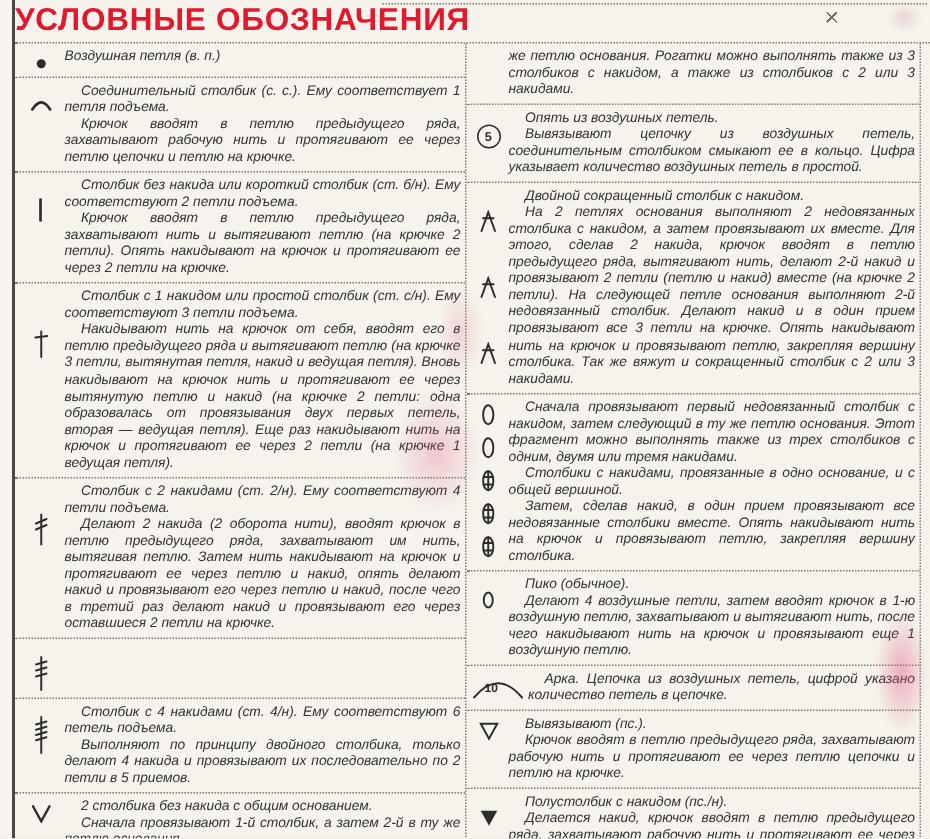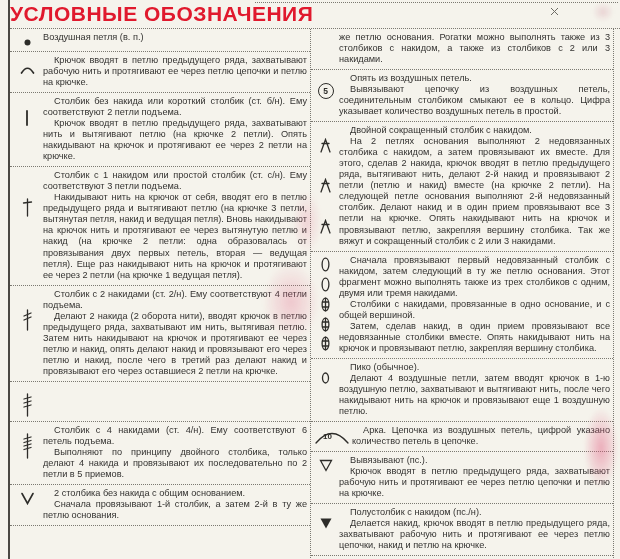--- a/index.html
+++ b/index.html
@@ -63,20 +63,21 @@
   .col-right .sym{flex:0 0 27px;}
   .sym.spread{justify-content:space-around;}
   .sym.wide{flex:0 0 40px;}
   .txt{flex:1;min-width:0;}
   .txt p{
     margin:0;
     font-size:9.2px;
     line-height:1.2;
     text-align:justify;
     text-indent:11px;
+    font-style:italic;
   }
   .txt p.noind{text-indent:0;}
   svg{display:block;}
   .stroke{stroke:#2d2c29;stroke-width:1.3;fill:none;stroke-linecap:round;}
   .fillsym{fill:#2d2c29;stroke:none;}
   .ring{
     box-sizing:border-box;
     width:16px;height:16px;
     border:1.3px solid #2d2c29;border-radius:50%;
     display:flex;align-items:center;justify-content:center;
@@ -134,20 +135,21 @@
           </div>
         </div>
 
         <div class="row">
           <div class="sym">
             <svg class="mt10" width="15" height="9" viewBox="0 0 15 9">
                 <path class="stroke" style="stroke-width:1.7" d="M1.5,8 Q7.5,-1.5 13.5,8"></path>
               </svg>
           </div>
           <div class="txt">
+            <p>Соединительный столбик (с. с.). Ему соответствует 1 петля подъема.</p>
             <p>Крючок вводят в петлю предыдущего ряда, захватывают рабочую нить и протягивают ее через петлю цепочки и петлю на крючке.</p>
           </div>
         </div>
 
         <div class="row">
           <div class="sym">
             <svg class="mt14" width="6" height="16" viewBox="0 0 6 16">
                 <line class="stroke" style="stroke-width:1.8" x1="3" y1="1" x2="3" y2="15"></line>
               </svg>
           </div>

